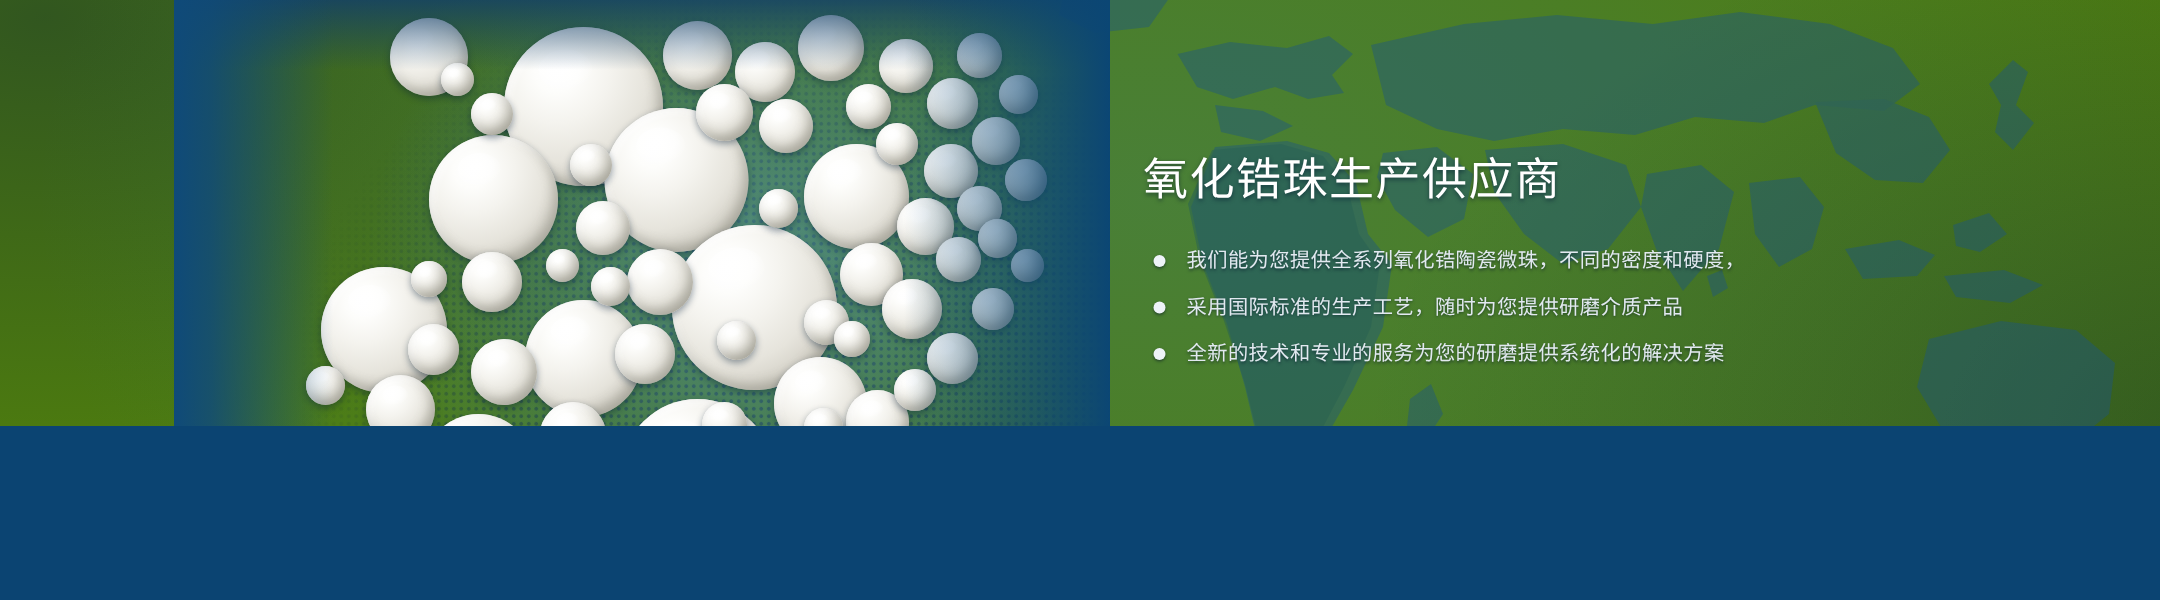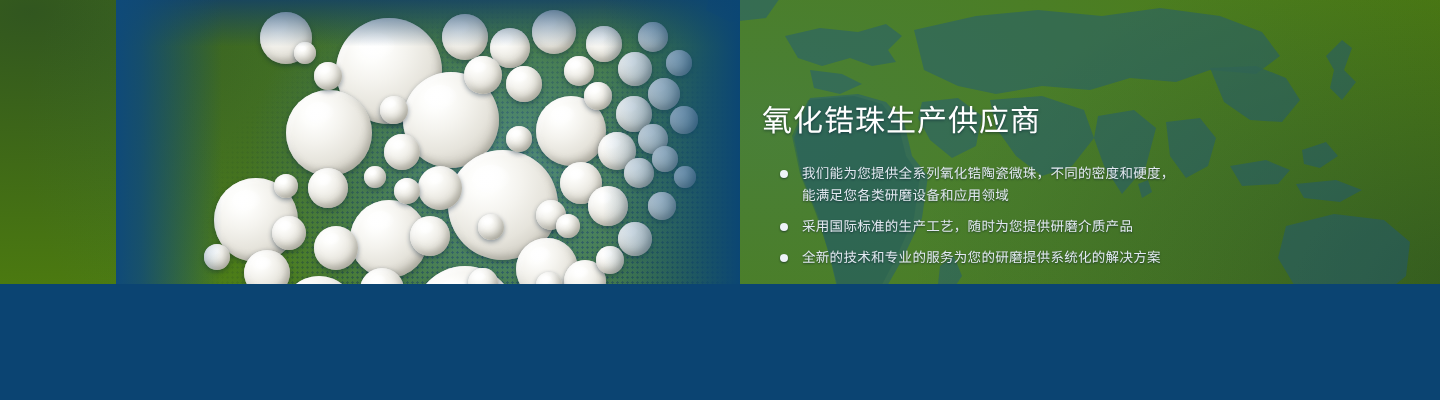--- a/index.html
+++ b/index.html
@@ -102,21 +102,21 @@
   .headline{
     margin:0 0 26px 0;
     font-size:30px;
     line-height:1.1;
     font-weight:400;
     letter-spacing:1px;
     color:#ffffff;
     text-shadow:0 1px 3px rgba(0,20,45,.55);
     white-space:nowrap;
   }
-  .bullets{list-style:none;margin:12px;padding:0;}
+  .bullets{list-style:none;margin:1px;padding:0;}
   .bullet{
     position:relative;
     padding-left:28px;
     margin-bottom:9px;
     font-size:13.5px;
     line-height:22px;
     color:#e2e9f0;
     text-shadow:0 1px 2px rgba(0,18,40,.55);
     letter-spacing:.3px;
   }
@@ -261,21 +261,20 @@
     </div>
     <div class="photo-feather"></div>
   </div>
 
   <div class="content">
     <h1 class="headline">氧化锆珠生产供应商</h1>
     <ul class="bullets">
       <li class="bullet">
         <span class="dot"></span>
         <span class="bullet-line">我们能为您提供全系列氧化锆陶瓷微珠，不同的密度和硬度，</span>
-        <span class="bullet-line">能满足您各类研磨设备和应用领域</span>
       </li>
       <li class="bullet">
         <span class="dot"></span>
         <span class="bullet-line">采用国际标准的生产工艺，随时为您提供研磨介质产品</span>
       </li>
       <li class="bullet">
         <span class="dot"></span>
         <span class="bullet-line">全新的技术和专业的服务为您的研磨提供系统化的解决方案</span>
       </li>
     </ul>

